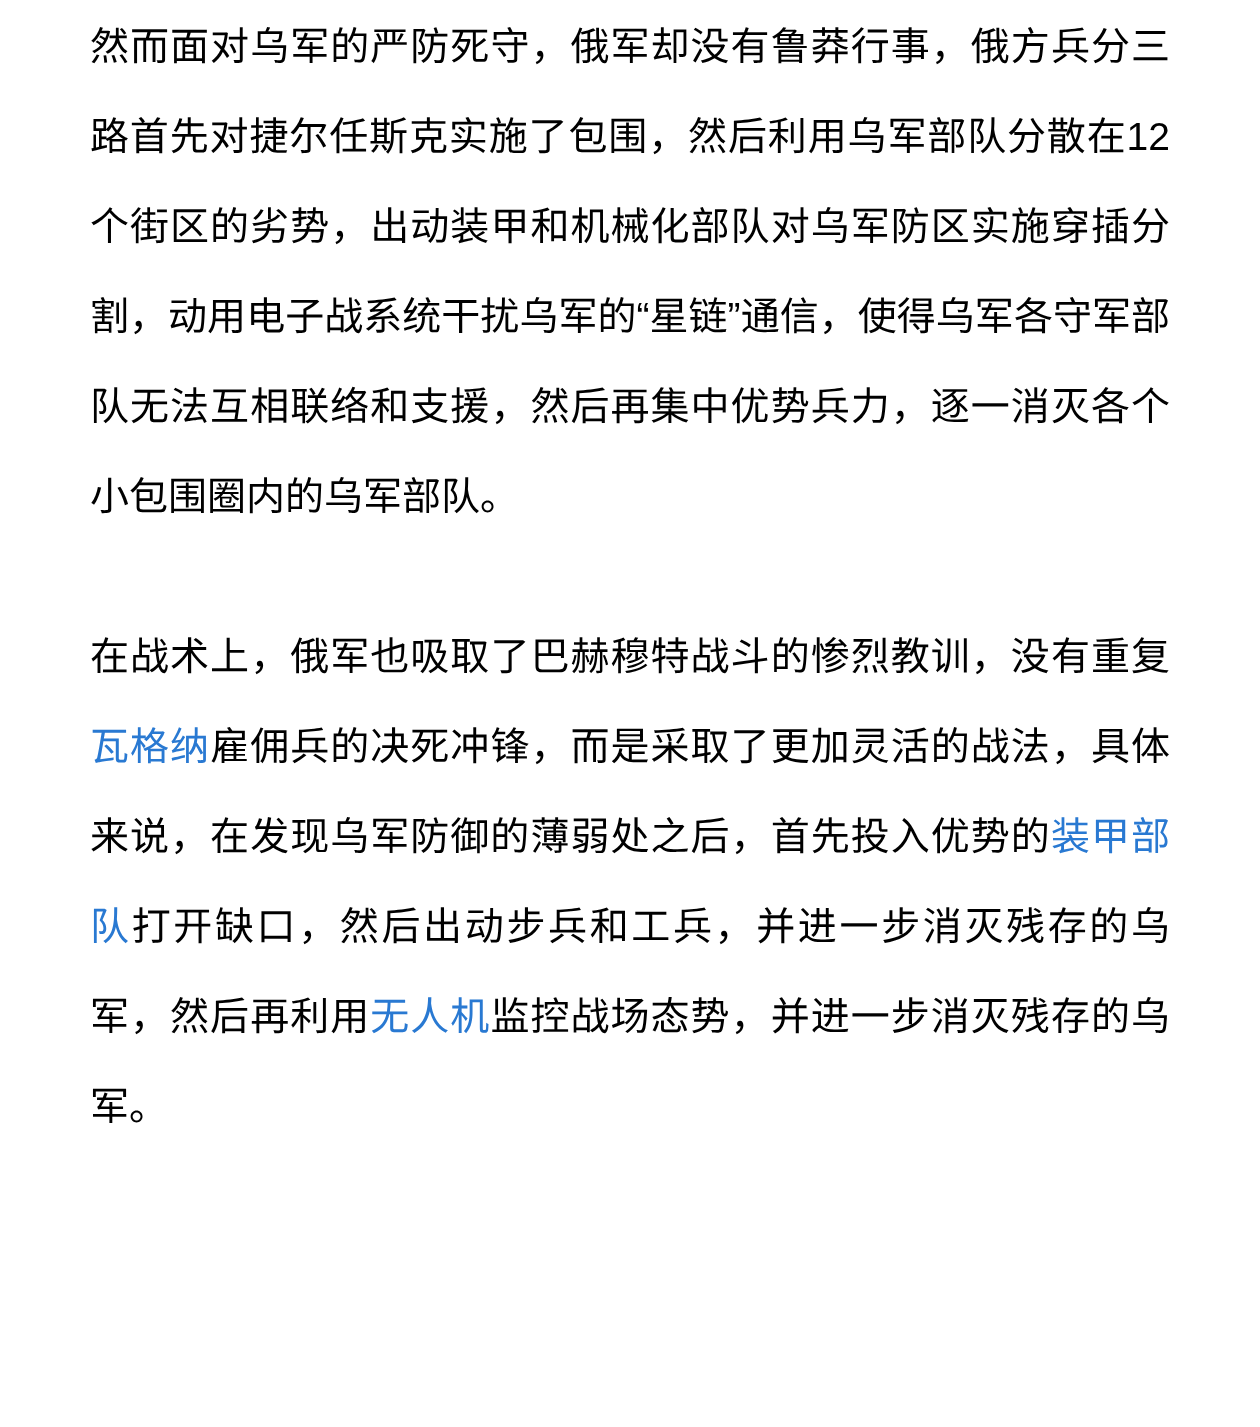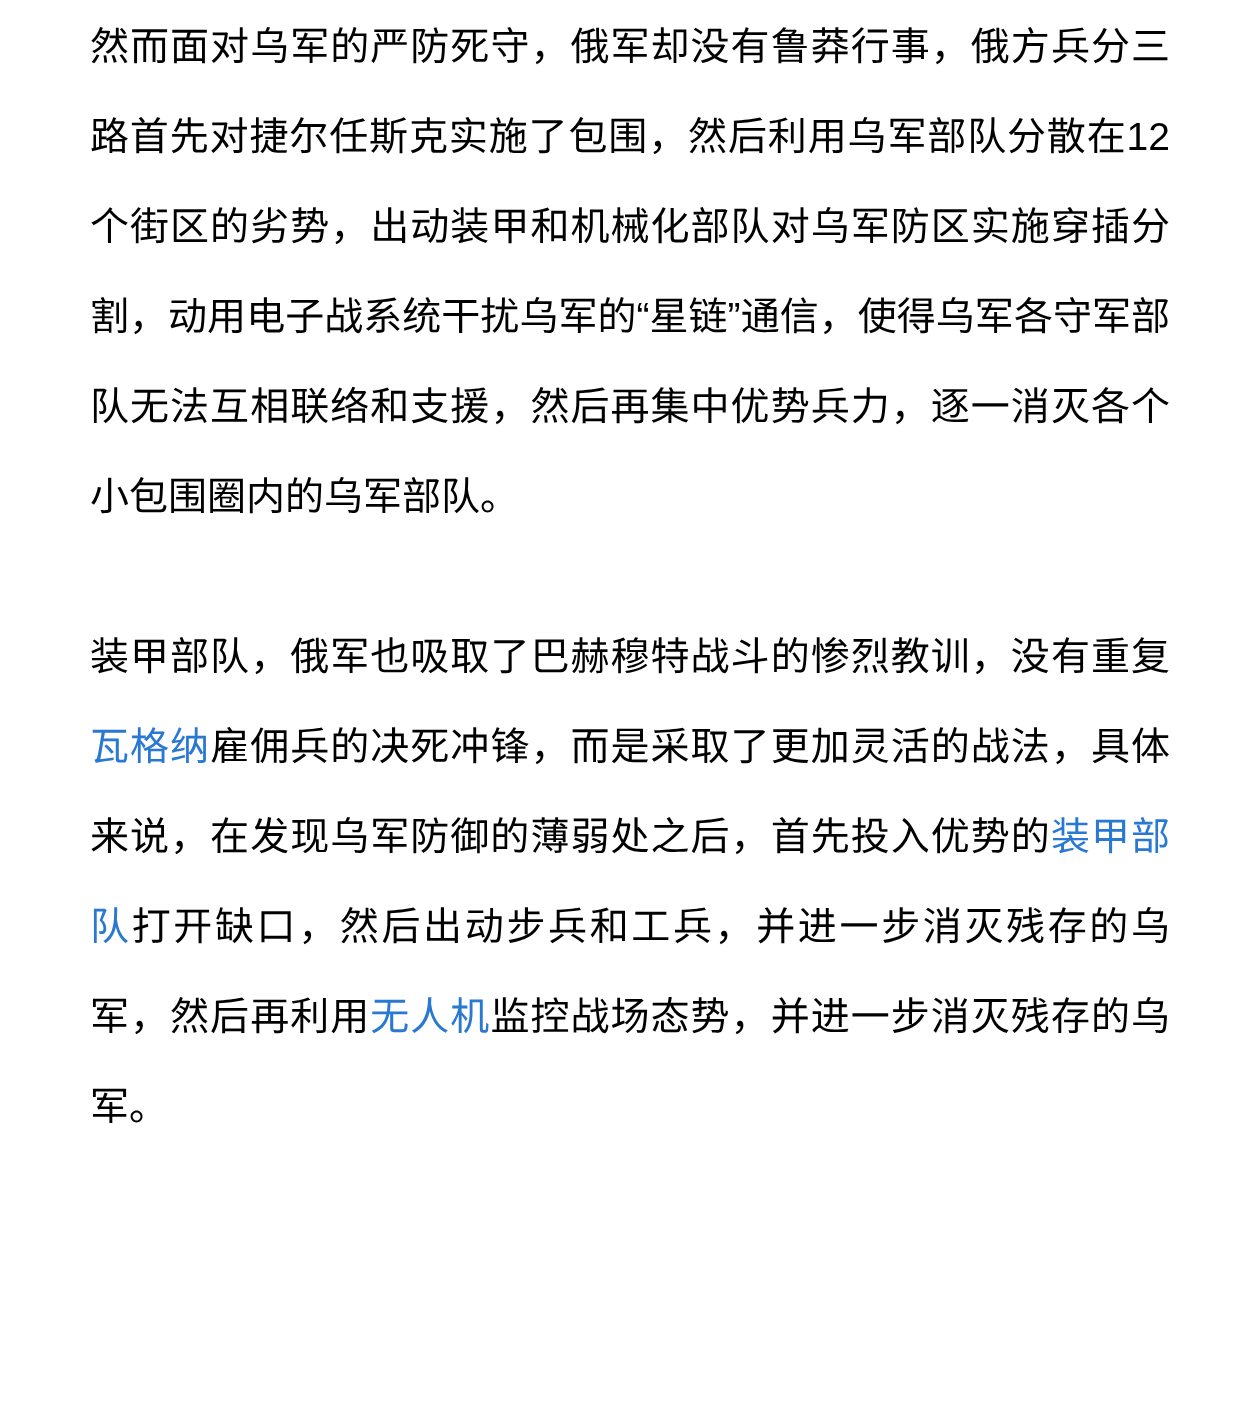--- a/index.html
+++ b/index.html
@@ -40,14 +40,14 @@
     color: var(--link);
     cursor: pointer;
     font-family: Liberation Serif, serif;
   }
 </style>
 </head>
 <body>
 
 <main class="article">
     <p class="para"><span>然而面对乌军的严防死守，俄军却没有鲁莽行事，俄方兵分三路首先对捷尔任斯克实施了包围，然后利用乌军部队分散在12个街区的劣势，出动装甲和机械化部队对乌军防区实施穿插分割，动用电子战系统干扰乌军的“星链”通信，使得乌军各守军部队无法互相联络和支援，然后再集中优势兵力，逐一消灭各个小包围圈内的乌军部队。</span></p>
-    <p class="para"><span>装甲部队，俄军也吸取了巴赫穆特战斗的惨烈教训，没有重复</span><span class="inline-link">瓦格纳</span><span>雇佣兵的决死冲锋，而是采取了更加灵活的战法，具体来说，在发现乌军防御的薄弱处之后，首先投入优势的</span><span class="inline-link">装甲部队</span><span>打开缺口，然后出动步兵和工兵，并进一步消灭残存的乌军，然后再利用</span><span class="inline-link">无人机</span><span>监控战场态势，并进一步消灭残存的乌军。</span></p>
+    <p class="para"><span>在战术上，俄军也吸取了巴赫穆特战斗的惨烈教训，没有重复</span><span class="inline-link">瓦格纳</span><span>雇佣兵的决死冲锋，而是采取了更加灵活的战法，具体来说，在发现乌军防御的薄弱处之后，首先投入优势的</span><span class="inline-link">装甲部队</span><span>打开缺口，然后出动步兵和工兵，并进一步消灭残存的乌军，然后再利用</span><span class="inline-link">无人机</span><span>监控战场态势，并进一步消灭残存的乌军。</span></p>
   </main>
 
 </body></html>

